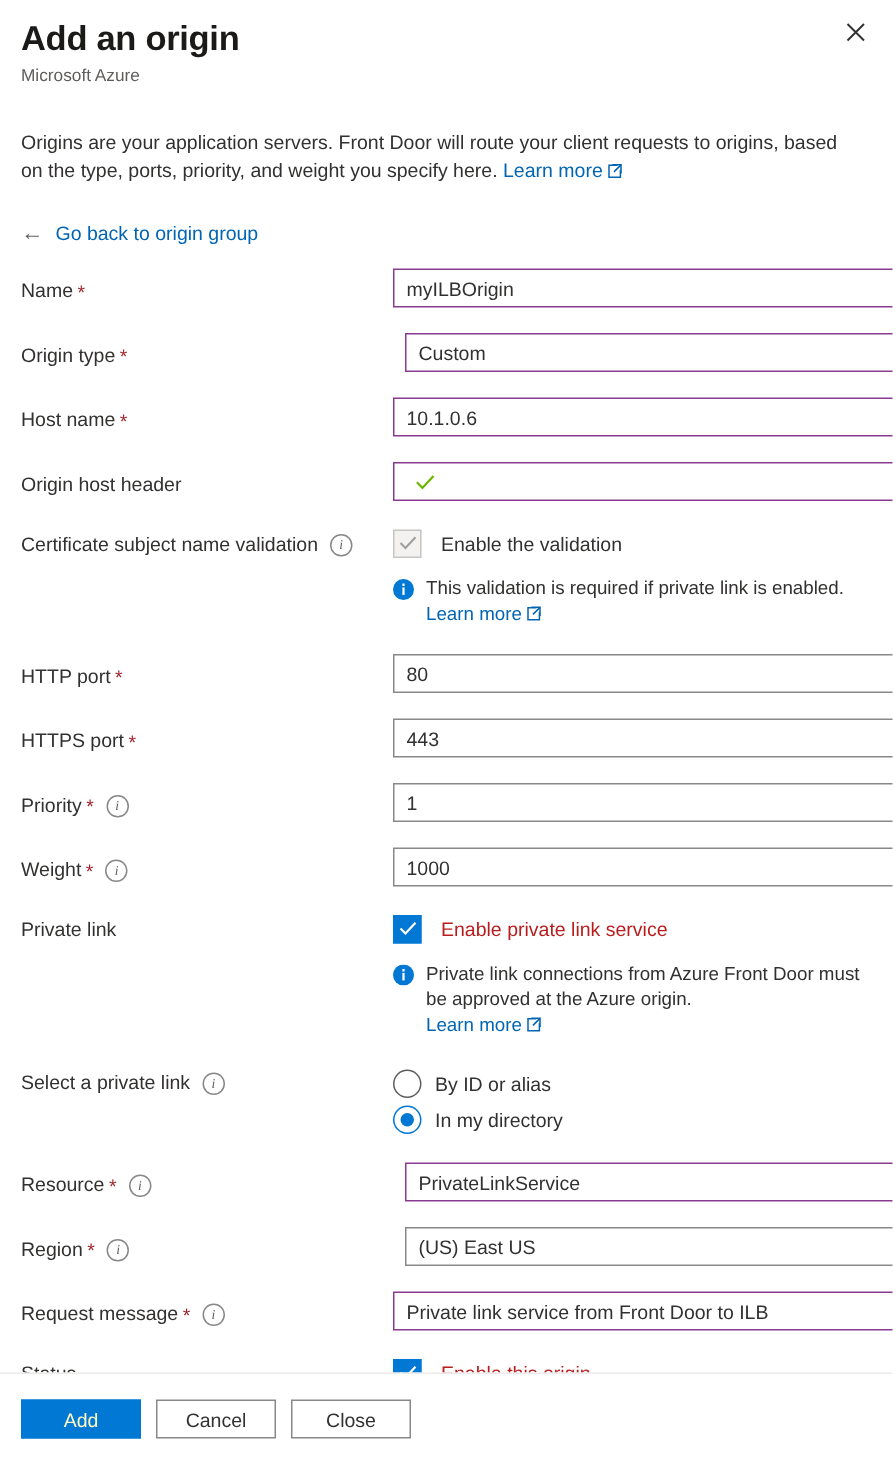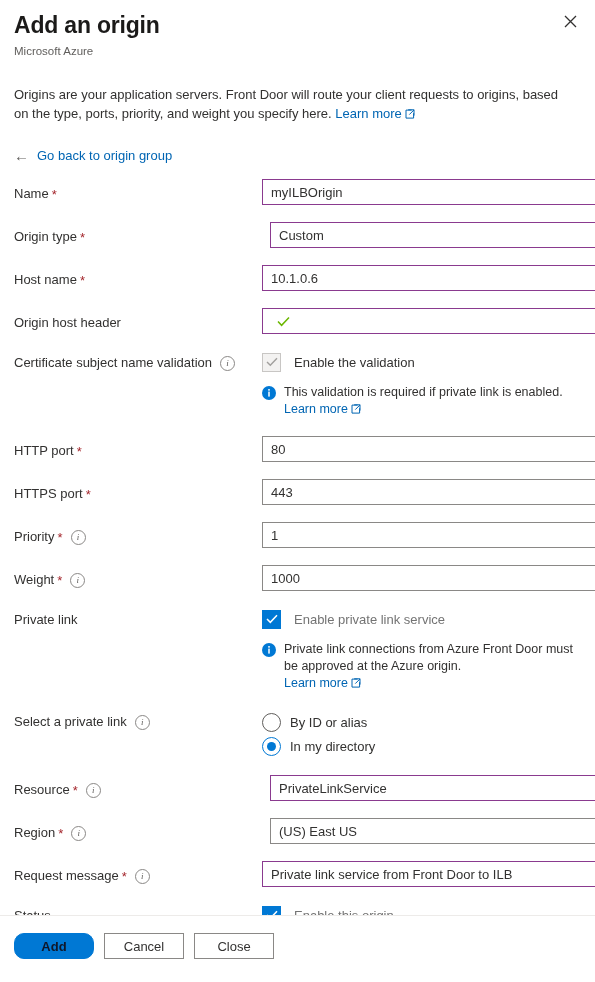--- a/index.html
+++ b/index.html
@@ -194,21 +194,21 @@
     justify-content: center;
     flex: 0 0 auto;
   }
   .cb.disabled {
     background: #f3f2f1;
     border-color: #c8c6c4;
   }
   .cb svg { display: block; }
   .cb-label {
     font-size: 13px;
-    color: #737373;
+    color: #b91c1c;
   }
   .cb.disabled + .cb-label { color: #323130; }
 
   
   .radio-row {
     display: flex;
     align-items: center;
     gap: 9px;
     min-height: 24px;
     cursor: pointer;
@@ -280,23 +280,22 @@
     justify-content: center;
     border: 1px solid #8a8886;
     background: #ffffff;
     color: #323130;
     cursor: pointer;
     padding: 0 12px;
   }
   .btn.primary {
     background: #0078d4;
     border-color: #0078d4;
-    color: #0f172a;
-    font-weight: bold;
-    border-radius: 10px;
+    color: #fef9c3;
+    font-weight: normal;
   }
 </style>
 </head>
 <body>
 
 <div class="panel-header">
   <div class="panel-title">Add an origin</div>
   <div class="panel-subtitle">Microsoft Azure</div>
   <div class="close-btn">
     <svg width="13" height="13" viewBox="0 0 13 13" aria-hidden="true">

